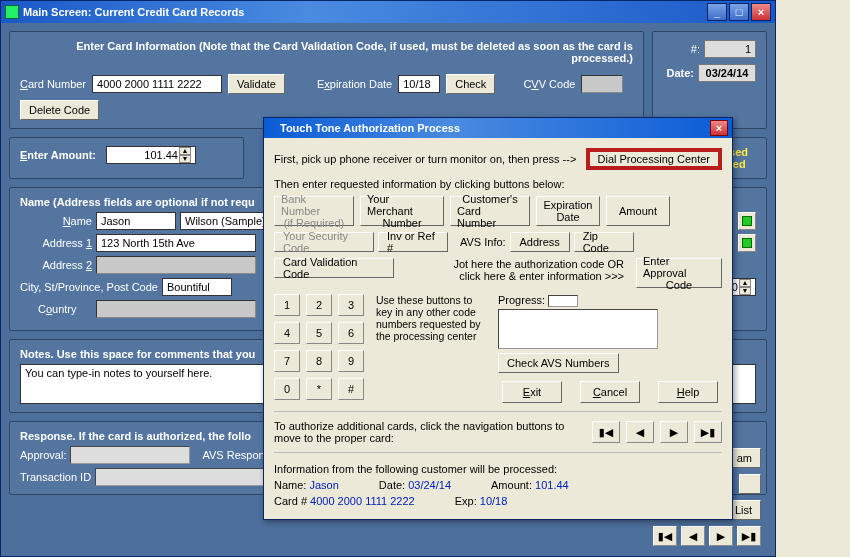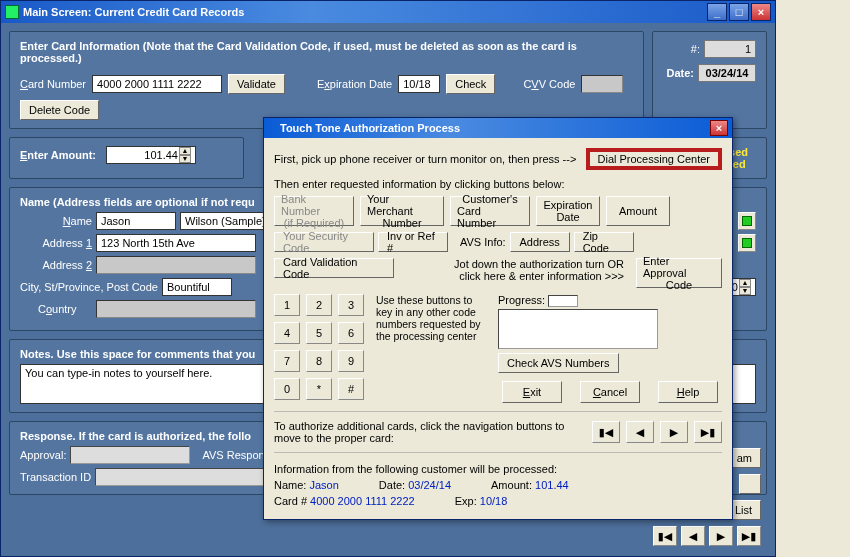--- a/index.html
+++ b/index.html
@@ -53,21 +53,21 @@
   }
   .panel {
     border: 1px solid #2c4663;
     background: #5375a0;
     padding: 8px 10px;
     color: #fff;
     position: relative;
     border-radius: 2px;
   }
   .row1 { display: flex; gap: 8px; margin-bottom: 8px; }
-  .row1 .card-panel { flex: 1; }
+  .row1 .card-panel { flex: 1; text-align: right; }
   .row1 .num-panel { width: 115px; }
   .lbl { color: #fff; }
   .white-box {
     background: #fff; color: #000;
     border: 1px solid #333;
     height: 18px; padding: 1px 4px;
     display: inline-flex; align-items: center;
     font-family: Tahoma, Arial, sans-serif;
     font-size: 11px;
   }
@@ -379,21 +379,21 @@
         <span class="btn disabled" style="width:100px;">Your Security Code</span>
         <span class="btn" style="width:70px;">Inv or Ref #</span>
         <span style="margin-left:8px;">AVS Info:</span>
         <span class="btn" style="width:60px;">Address</span>
         <span class="btn" style="width:60px;">Zip Code</span>
       </div>
 
       <div style="display:flex; gap:12px; align-items:flex-start;">
         <span class="btn" style="width:120px;">Card Validation Code</span>
         <div style="flex:1; text-align:right; font-size:11px;">
-          <div>Jot down the authorization turn OR</div>
+          <div>Jot here the authorization code OR</div>
           <div>click here &amp; enter information    &gt;&gt;&gt;</div>
         </div>
         <span class="btn tall" style="width:86px;">
           <span>Enter Approval</span>
             <span>Code</span>
         </span>
       </div>
 
       <div class="keypad-area">
         <div class="keypad">

